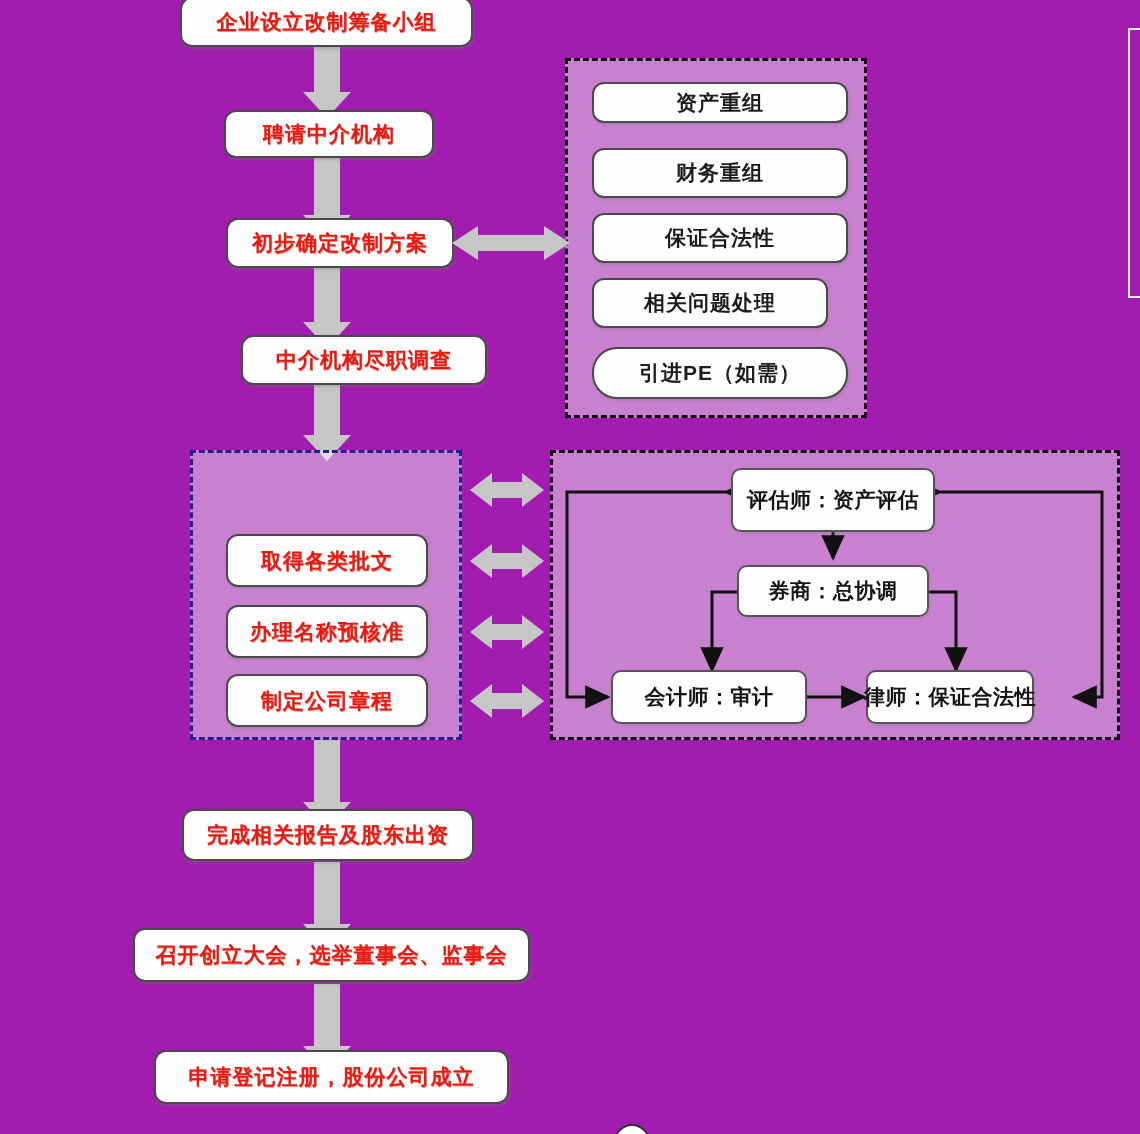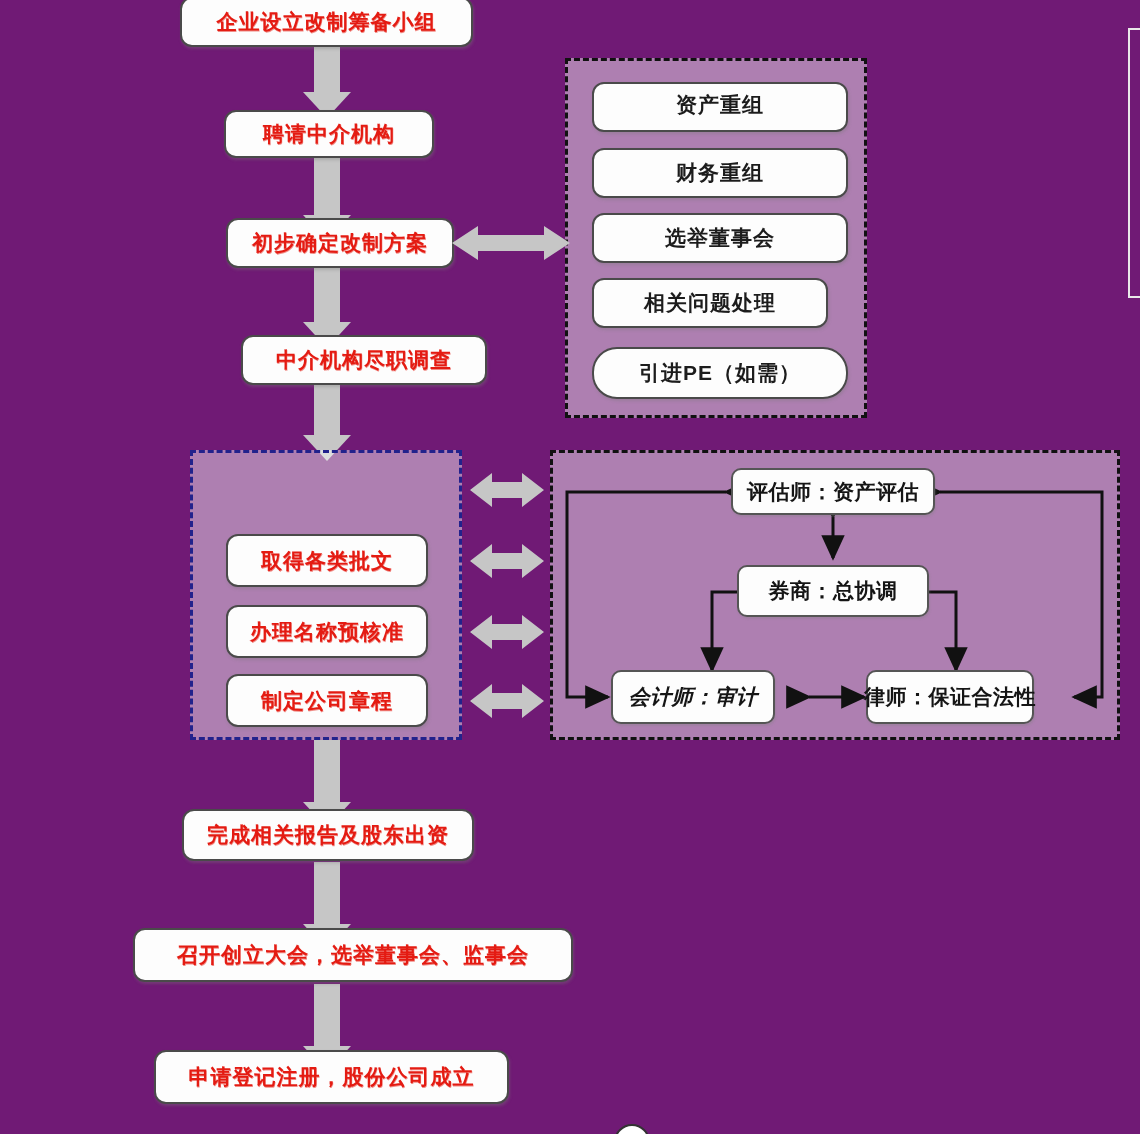--- a/index.html
+++ b/index.html
@@ -7,21 +7,21 @@
     padding: 0;
     background: #ffffff;
   }
   body {
     font-family: "Liberation Sans", "DejaVu Sans", sans-serif;
   }
   #canvas {
     position: relative;
     width: 1140px;
     height: 1134px;
-    background: #701a75;
+    background: #a21caf;
     overflow: hidden;
   }
 
   
   .node {
     position: absolute;
     box-sizing: border-box;
     background: #fdfdfd;
     border: 2px solid #4a4a4a;
     border-radius: 12px;
@@ -174,38 +174,38 @@
   </div>
 
   <div class="node red" style="left:214px; top:335px; width:246px; height:50px;margin-left:27px;">
     <span>中介机构尽职调查</span>
   </div>
 
   <div class="node red" style="left:182px; top:809px; width:292px; height:52px;">
     <span>完成相关报告及股东出资</span>
   </div>
 
-  <div class="node red" style="left:133px; top:928px; width:440px; height:54px;">
+  <div class="node red" style="left:133px; top:928px; width:397px; height:54px;">
     <span>召开创立大会，选举董事会、监事会</span>
   </div>
 
   <div class="node red" style="left:154px; top:1050px; width:355px; height:54px;">
     <span>申请登记注册，股份公司成立</span>
   </div>
 
   <div class="group-dashed-black" style="left:565px; top:58px; width:302px; height:360px;"></div>
 
-  <div class="node black" style="left:592px; top:82px; width:256px; height:50px;font-family:Liberation Mono, monospace;">
+  <div class="node black" style="left:592px; top:82px; width:256px; height:41px;">
     <span>资产重组</span>
   </div>
   <div class="node black" style="left:592px; top:148px; width:256px; height:50px;">
     <span>财务重组</span>
   </div>
   <div class="node black" style="left:592px; top:213px; width:256px; height:50px;">
-    <span>选举董事会</span>
+    <span>保证合法性</span>
   </div>
   <div class="node black" style="left:592px; top:278px; width:236px; height:50px;">
     <span>相关问题处理</span>
   </div>
   <div class="node black" style="left:592px; top:347px; width:256px; height:52px;border-radius:25px;">
     <span>引进PE（如需）</span>
   </div>
 
   <div class="gdouble" style="left:452px; top:222px; width:118px; height:42px;">
     <svg width="118" height="42" viewBox="0 0 118 42">
@@ -261,29 +261,29 @@
 
     <polyline points="740,592 712,592 712,670" fill="none" stroke="#111" stroke-width="3" marker-start="url(#ah)" marker-end="url(#ah)"></polyline>
 
     <polyline points="926,592 956,592 956,670" fill="none" stroke="#111" stroke-width="3" marker-start="url(#ah)" marker-end="url(#ah)"></polyline>
 
     <polyline points="726,492 567,492 567,697 608,697" fill="none" stroke="#111" stroke-width="3" marker-start="url(#ah)" marker-end="url(#ah)"></polyline>
 
     <polyline points="940,492 1102,492 1102,697 1074,697" fill="none" stroke="#111" stroke-width="3" marker-start="url(#ah)" marker-end="url(#ah)"></polyline>
   </svg>
 
-  <div class="node cyc" style="left:731px; top:468px; width:204px; height:47px;">
+  <div class="node cyc" style="left:731px; top:468px; width:204px; height:64px;">
     <span>评估师：资产评估</span>
   </div>
 
   <div class="node cyc" style="left:737px; top:565px; width:192px; height:52px;">
     <span>券商：总协调</span>
   </div>
 
-  <div class="node cyc" style="left:611px; top:670px; width:164px; height:54px;font-style:italic;">
+  <div class="node cyc" style="left:611px; top:670px; width:196px; height:54px;">
     <span>会计师：审计</span>
   </div>
 
   <div class="node cyc" style="left:866px; top:670px; width:168px; height:54px;">
     <span>律师：保证合法性</span>
   </div>
 
 </div>
 
 </body></html>

